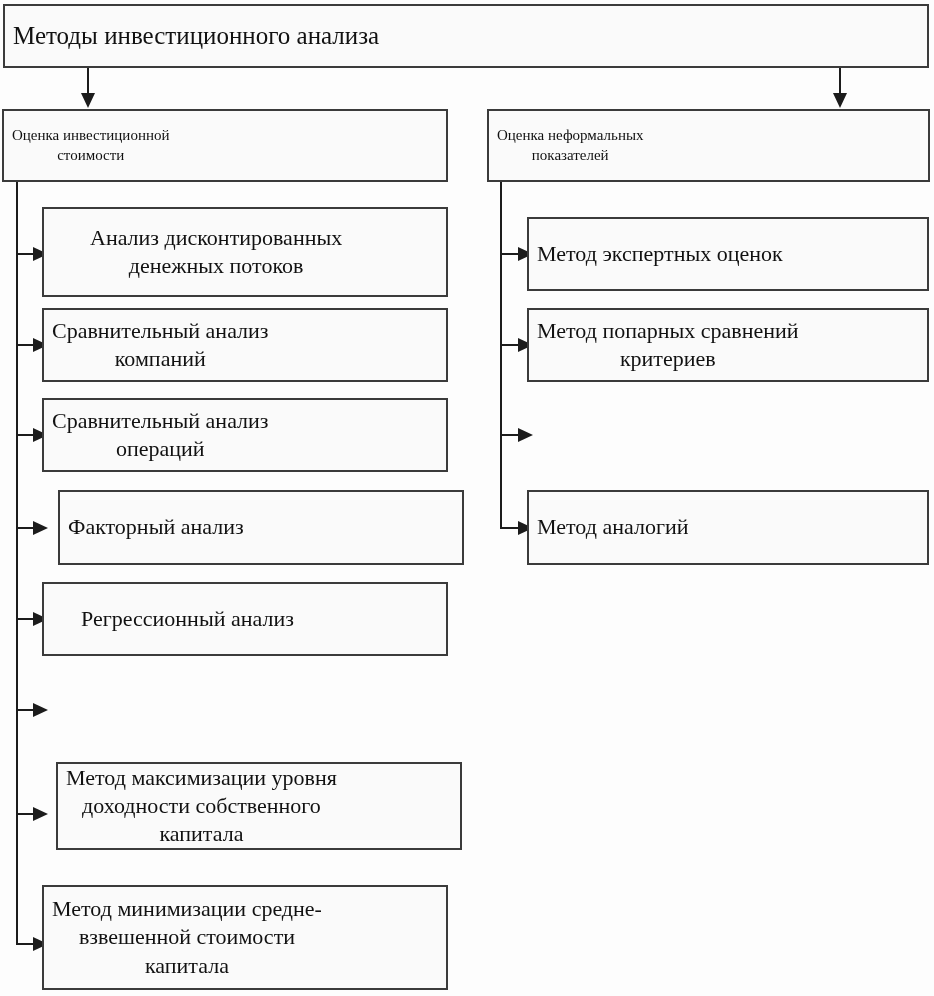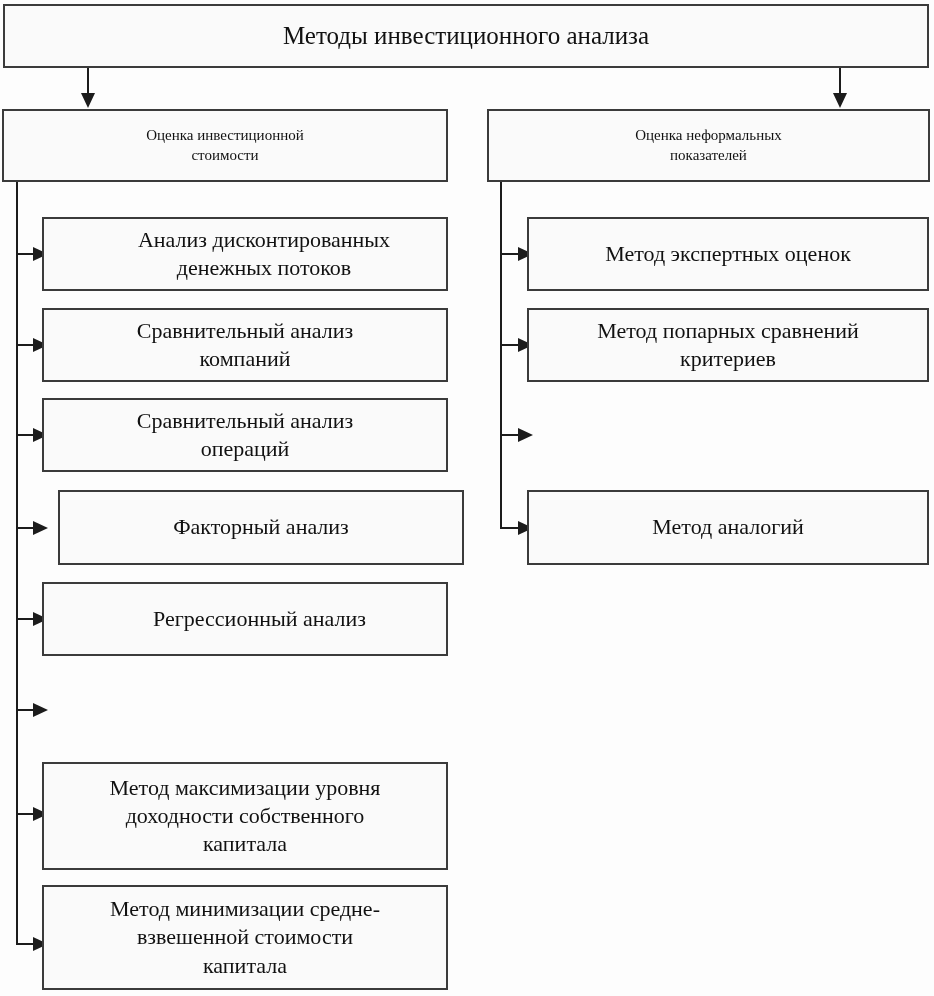--- a/index.html
+++ b/index.html
@@ -19,21 +19,20 @@
     background: #fdfdfd;
     overflow: hidden;
   }
   .box {
     position: absolute;
     box-sizing: border-box;
     border: 2px solid #3b3b3b;
     background: #fafafa;
     display: flex;
     align-items: center;
-    justify-content: center;
     text-align: center;
     line-height: 1.28;
     padding: 2px 8px;
     white-space: pre-line;
   }
   .box-title {
     font-size: 25px;
   }
   .box-header {
     font-size: 15px;
@@ -114,21 +113,21 @@
 
   <div class="hline" style="left:16px; top:709px; width:19px;"></div>
   <div class="arrow-right" style="left:33px; top:703px;"></div>
 
   <div class="hline" style="left:16px; top:813px; width:19px;"></div>
   <div class="arrow-right" style="left:33px; top:807px;"></div>
 
   <div class="hline" style="left:16px; top:943px; width:19px;"></div>
   <div class="arrow-right" style="left:33px; top:937px;"></div>
 
-  <div class="box box-leaf" style="left:42px; top:217px; width:406px; height:74px;padding-left:46px;">
+  <div class="box box-leaf" style="left:42px; top:207px; width:406px; height:90px;padding-left:46px;">
     <span>Анализ дисконтированных
 денежных потоков</span>
   </div>
 
   <div class="box box-leaf" style="left:42px; top:308px; width:406px; height:74px;">
     <span>Сравнительный анализ
 компаний</span>
   </div>
 
   <div class="box box-leaf" style="left:42px; top:398px; width:406px; height:74px;">
@@ -138,21 +137,21 @@
 
   <div class="box box-leaf" style="left:58px; top:490px; width:406px; height:75px;">
     <span>Факторный анализ</span>
   </div>
 
   <div class="box box-leaf" style="left:42px; top:582px; width:406px; height:74px;padding-left:37px;">
     <span>Регрессионный анализ</span>
   </div>
 
 
-  <div class="box box-leaf" style="left:42px; top:762px; width:406px; height:108px;">
+  <div class="box box-leaf" style="left:56px; top:762px; width:406px; height:88px;">
     <span>Метод максимизации уровня
 доходности собственного
 капитала</span>
   </div>
 
   <div class="box box-leaf" style="left:42px; top:885px; width:406px; height:105px;">
     <span>Метод минимизации средне-
 взвешенной стоимости
 капитала</span>
   </div>

